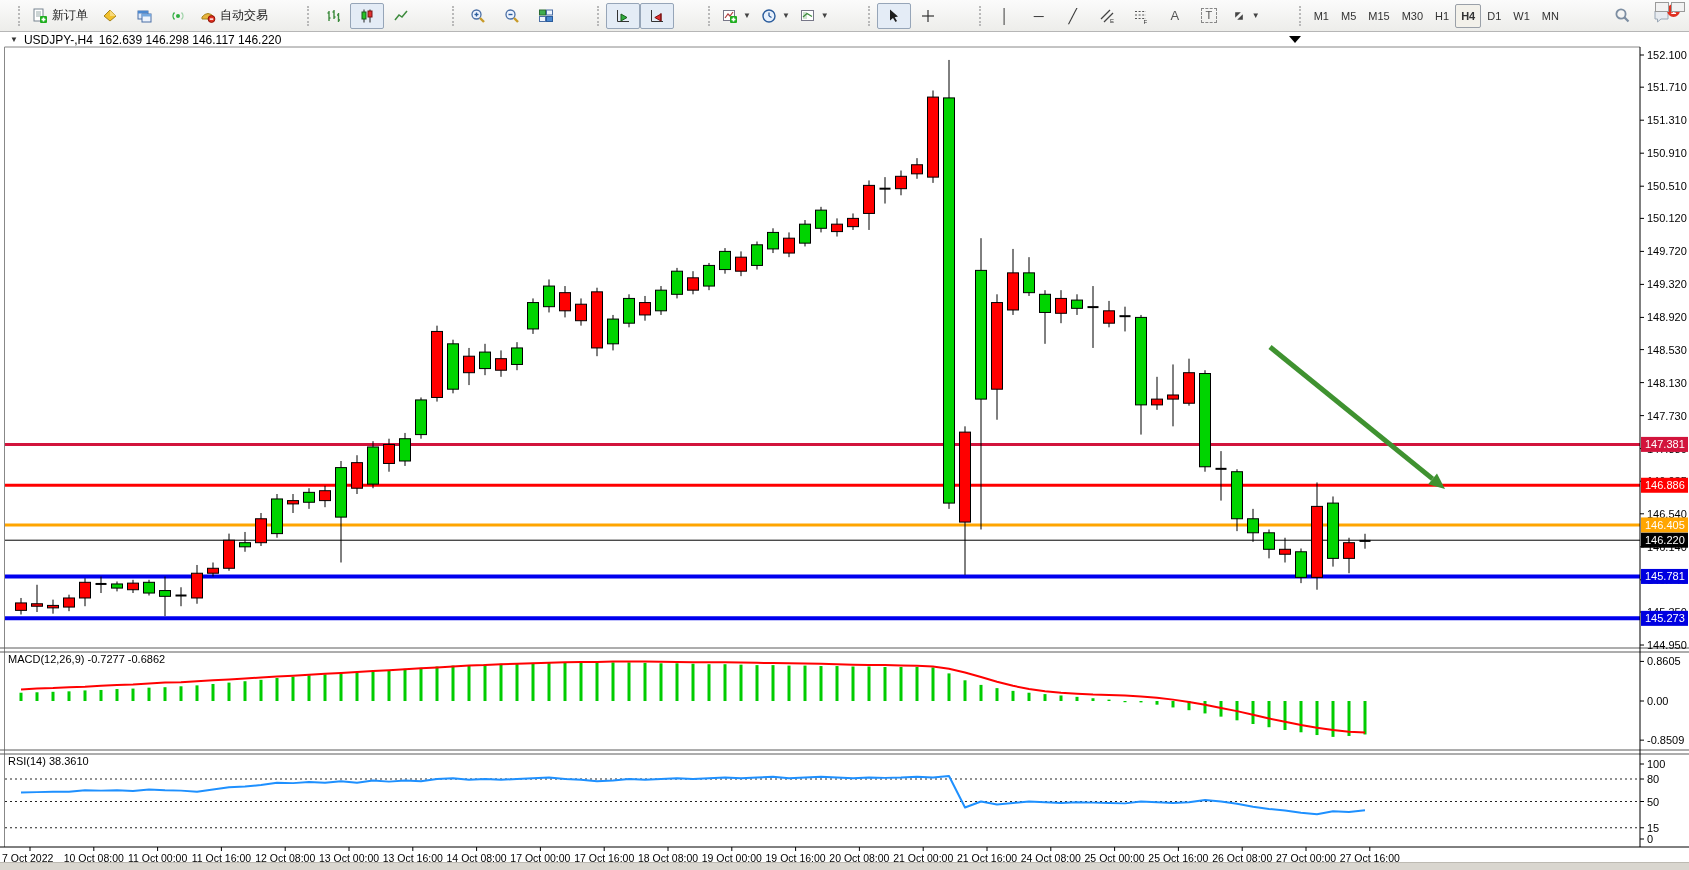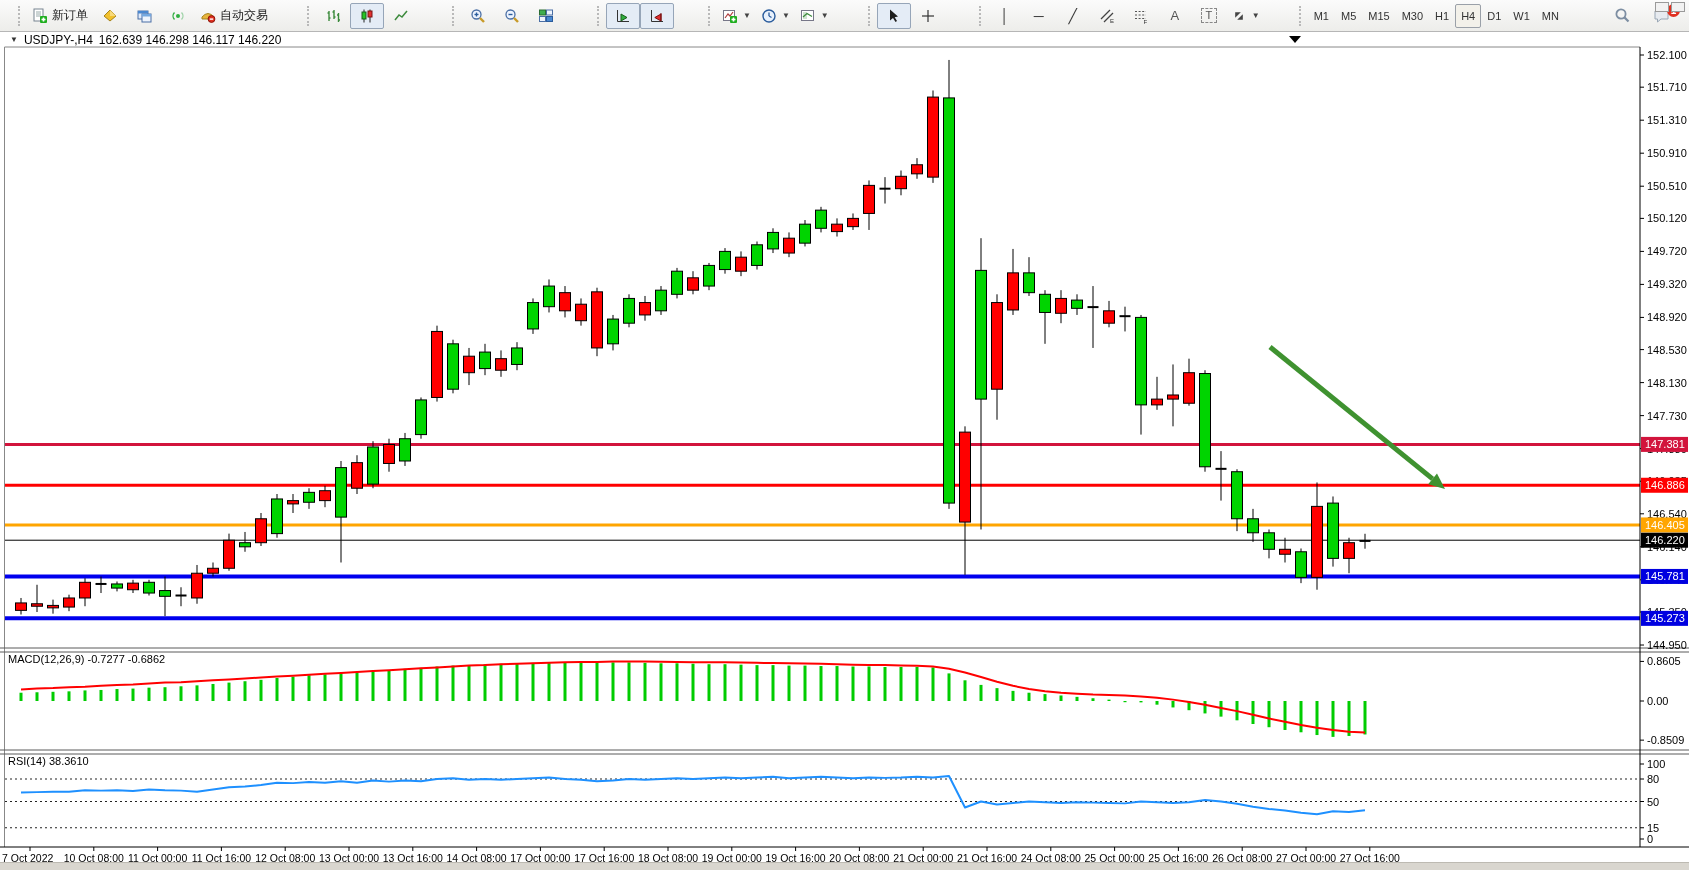--- a/index.html
+++ b/index.html
@@ -6,21 +6,21 @@
   #app{position:relative;width:1689px;height:870px;overflow:hidden;background:#fff;}
   
   #toolbar{position:absolute;top:0;left:0;width:1689px;height:31px;background:linear-gradient(#fbfbfb,#ededea);border-bottom:1px solid #b6b6b6;display:flex;align-items:center;font-size:12px;color:#222;}
   .tgroup{display:flex;align-items:center;height:31px;padding:0 16px;}
   .handle{width:5px;height:20px;margin:0 2px;border-left:2px dotted #b9b9b9;}
   .tbtn{display:flex;align-items:center;gap:4px;height:24px;min-width:24px;padding:0 4px;border:1px solid transparent;border-radius:2px;justify-content:center;cursor:default;}
   .tbtn.pressed{background:#e4ecf6;border:1px solid #96a5b8;}
   .tbtn .lbl{white-space:nowrap;}
   .glyph{font-size:14px;line-height:16px;display:inline-block;width:16px;text-align:center;color:#3a3a3a;}
   .tf{font-size:11px;color:#333;padding:0 5px;height:22px;display:flex;align-items:center;border:1px solid transparent;border-radius:2px;}
-  .tf.pressed{background:#f3f1ea;border:1px solid #9aa0a8;}
+  .tf.pressed{background:#f3f1ea;border:1px solid #9aa0a8;font-weight:bold;}
   .dropcaret{font-size:8px;color:#444;margin-left:1px;}
   #tb-right{margin-left:auto;display:flex;align-items:center;gap:6px;padding-right:10px;}
   .winbox{position:absolute;top:2px;width:12px;height:8px;border:1px solid #9a9a9a;background:#f2f2f2;}
   
   #chart-wrap{position:absolute;top:32px;left:0;width:1689px;height:838px;background:#fff;}
   #chart-svg{position:absolute;top:0;left:0;}
   #chart-title{position:absolute;top:1px;left:6px;height:13px;display:flex;align-items:center;gap:6px;font-size:12px;color:#000;background:#fff;padding:0 4px;}
   #chart-title .tri{font-size:8px;color:#333;}
   #bottom-strip{position:absolute;top:862px;left:0;width:1689px;height:8px;background:#d9d6cf;border-top:1px solid #bdbab2;}
 </style>

